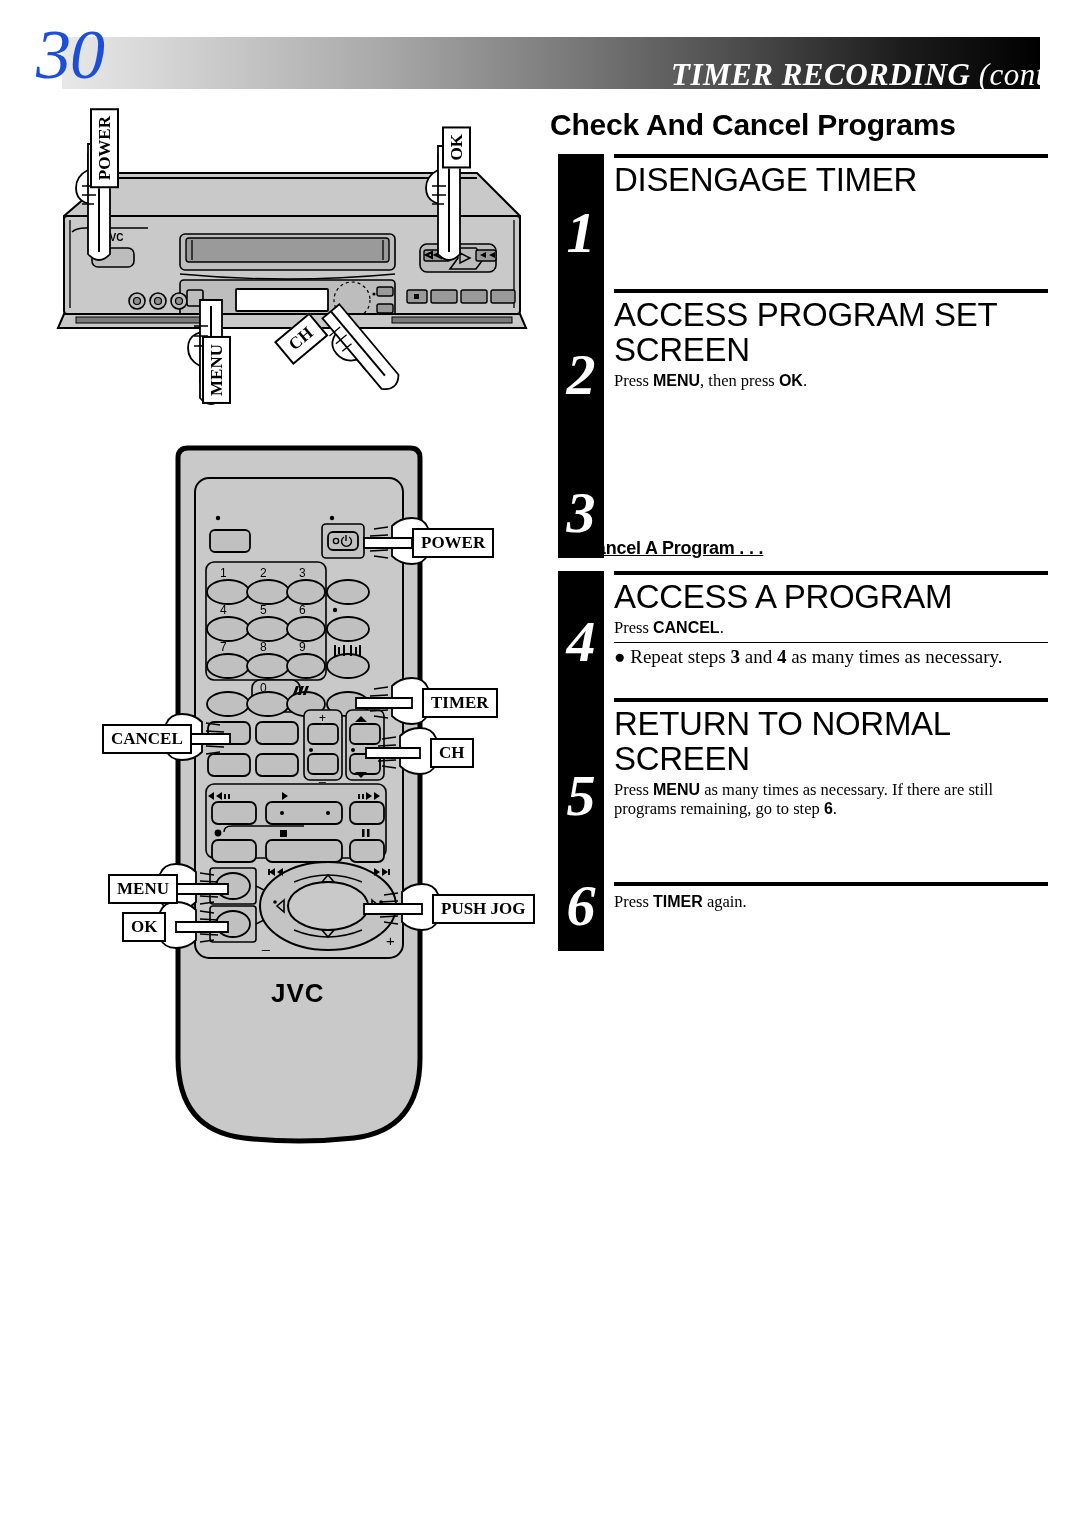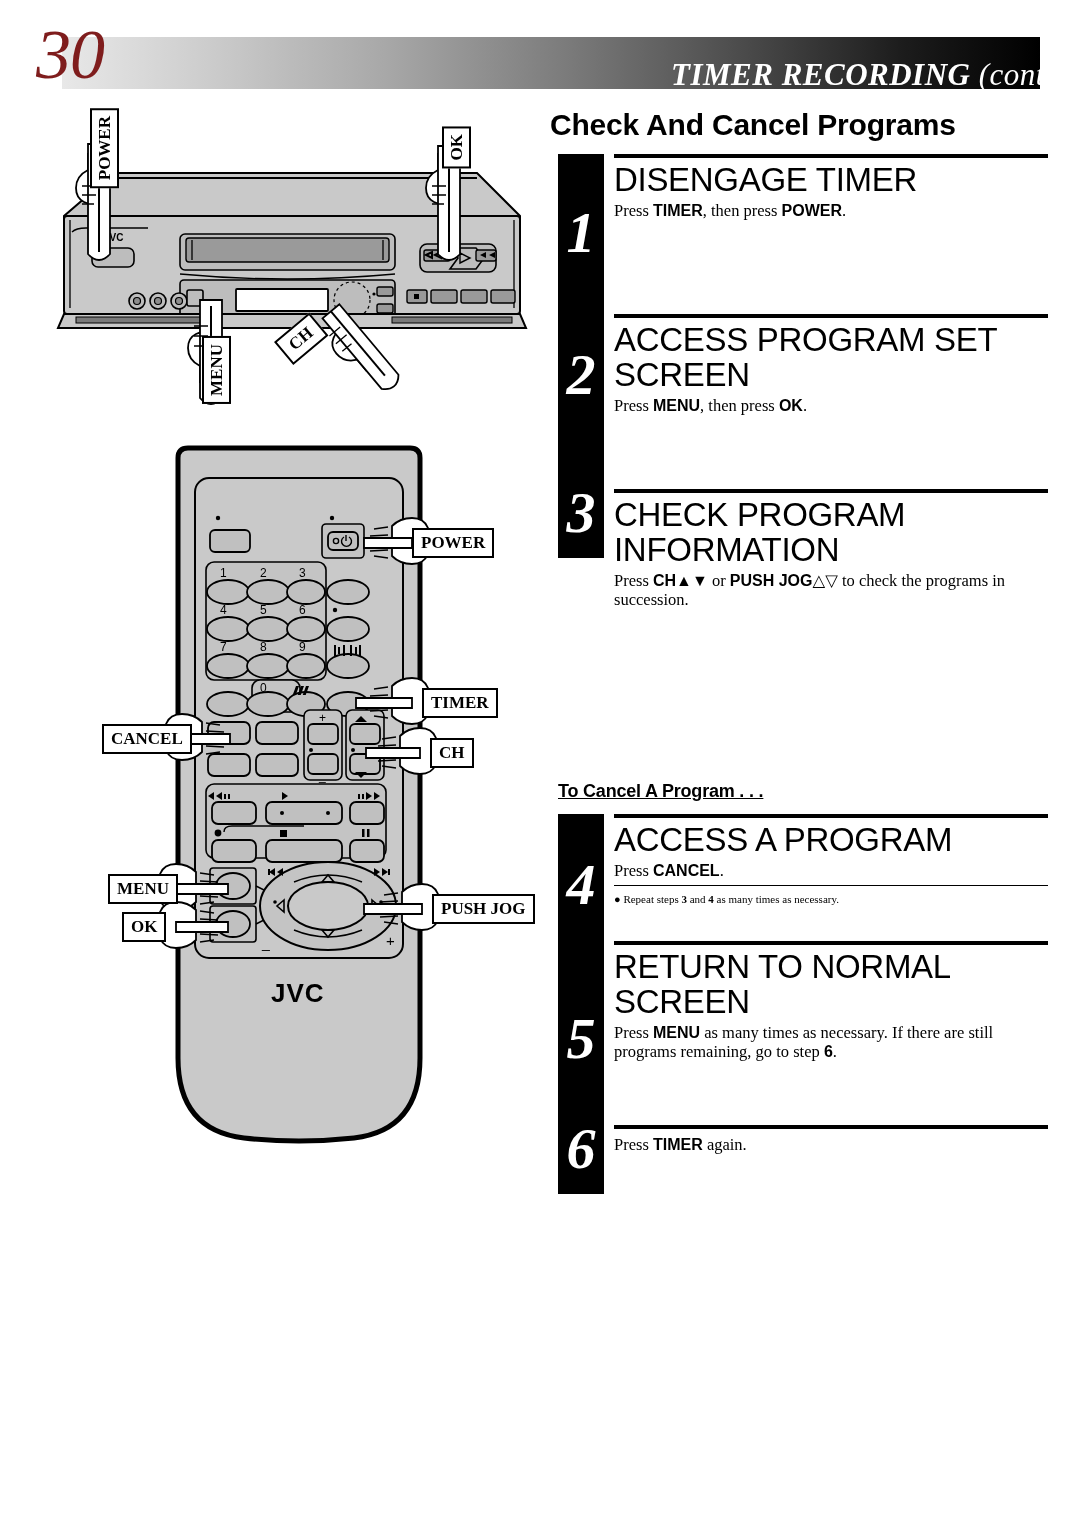--- a/index.html
+++ b/index.html
@@ -30,21 +30,21 @@
     background: linear-gradient(to right, #e8e8e8 0%, #d2d2d2 12%, #a8a8a8 33%, #7a7a7a 52%, #4a4a4a 70%, #1c1c1c 86%, #000000 100%);
   }
   #page-number {
     position: absolute;
     left: 36px; top: 20px;
     font-family: "Liberation Serif", serif;
     font-style: italic;
     font-size: 70px;
     line-height: 70px;
     font-weight: 400;
-    color: #7f1d1d;
+    color: #1d4ed8;
     letter-spacing: -1px;
   }
   #header-title {
     position: absolute;
     right: 16px; top: 44px;
     font-family: "Liberation Serif", serif;
     font-style: italic;
     font-weight: bold;
     font-size: 31px;
     line-height: 36px;
@@ -112,21 +112,21 @@
   .step-body {
     font-family: "Liberation Serif", serif;
     font-size: 16.5px;
     line-height: 19px;
     padding-top: 4px;
     padding-bottom: 2px;
   }
   .step-body b { font-weight: bold; font-family: "Liberation Sans", sans-serif; font-size: 16px;}
   .step-note {
     font-family: "Liberation Serif", serif;
-    font-size: 11px;
+    font-size: 19px;
     line-height: 19px;
     border-top: 1.5px solid #000;
     padding-top: 4px;
     margin-top: 3px;
   }
   .step-note b { font-weight: bold; }
   .spacer-1 { height: 92px; }
   .spacer-2 { height: 72px; }
   .spacer-3 { height: 96px; }
   .spacer-5 { height: 32px; }
@@ -511,36 +511,28 @@
   <div class="step-group">
     <div class="numbar" style="height:404px;"></div>
     <div class="num" style="top:50px;">1</div>
     <div class="num" style="top:192px;">2</div>
     <div class="num" style="top:330px;">3</div>
 
     <div class="steps">
       <div class="step">
         <div class="rule-top"></div>
         <div class="step-head">DISENGAGE TIMER</div>
-        <div class="step-body">Press <b>TIMER</b>, then press <b>POWER</b>.</div>
         <div class="spacer-1"></div>
       </div>
       <div class="step">
         <div class="rule-top"></div>
         <div class="step-head">ACCESS PROGRAM SET
 SCREEN</div>
         <div class="step-body">Press <b>MENU</b>, then press <b>OK</b>.</div>
         <div class="spacer-2"></div>
-      </div>
-      <div class="step">
-        <div class="rule-top"></div>
-        <div class="step-head">CHECK PROGRAM
-INFORMATION</div>
-        <div class="step-body">Press <b>CH▲▼</b> or <b>PUSH JOG</b>△▽ to check the programs in succession.</div>
-        <div class="spacer-3"></div>
       </div>
     </div>
   </div>
 
   <div class="gap-between"></div>
 
   <div id="subsection-title">To Cancel A Program . . .</div>
 
   <div class="step-group">
     <div class="numbar" style="height:380px;"></div>

